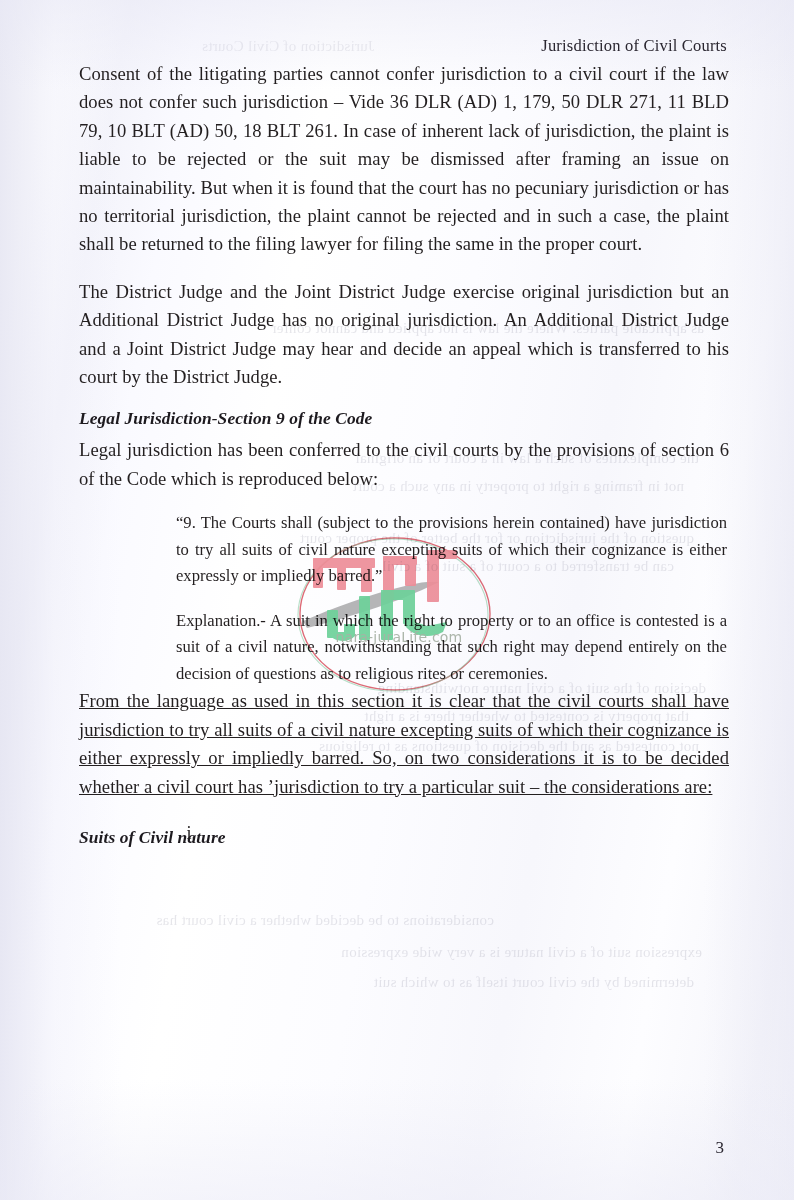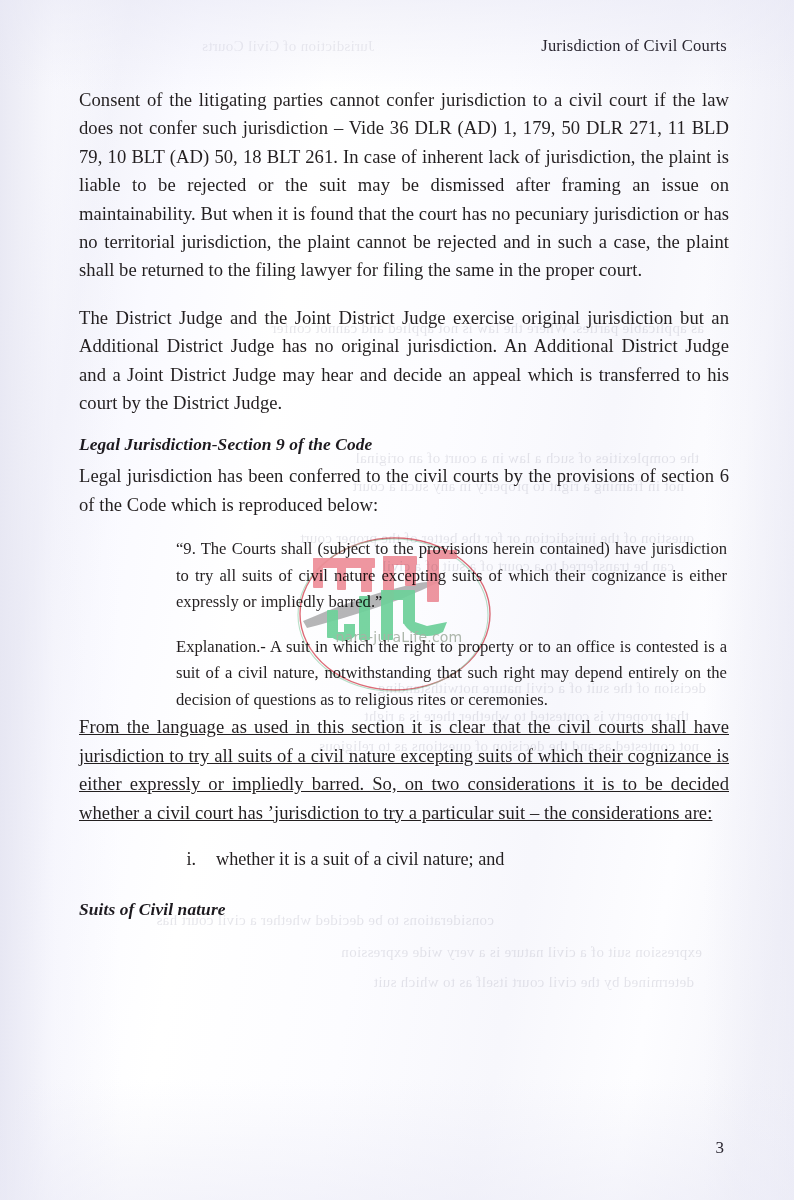--- a/index.html
+++ b/index.html
@@ -79,21 +79,21 @@
     position: absolute;
     font-size: 15px;
     white-space: nowrap;
     letter-spacing: 0.3px;
   }
 
   
   .content {
     position: absolute;
     left: 79px;
-    top: 86px;
+    top: 60px;
     width: 650px;
   }
 
   p.body-par {
     margin: 0 0 19px 0;
     font-size: 18.6px;
     line-height: 28.4px;
     text-align: justify;
     text-justify: inter-word;
     letter-spacing: 0.05px;
@@ -221,21 +221,21 @@
 
     <div class="quote-block">
       <p>“9. The Courts shall (subject to the provisions herein contained) have jurisdiction to try all suits of civil nature excepting suits of which their cognizance is either expressly or impliedly barred.”</p>
       <p>Explanation.- A suit in which the right to property or to an office is contested is a suit of a civil nature, notwithstanding that such right may depend entirely on the decision of questions as to religious rites or ceremonies.</p>
     </div>
 
     <p class="body-par post-list-par">From the language as used in this section it is clear that the civil courts shall have jurisdiction to try all suits of a civil nature excepting suits of which their cognizance is either expressly or impliedly barred. So, on two considerations it is to be decided whether a civil court has ʼjurisdiction to try a particular suit – the considerations are:</p>
 
     <ol class="considerations">
       <li>
-        <span class="roman">i.</span><span>whether it is a suit of a civil nature; and</span>
+        <span class="roman">i.</span>
       </li>
     </ol>
 
     <h3 class="section-head second">Suits of Civil nature</h3>
 
 
   </div>
 
   <div class="watermark">
     <svg viewBox="0 0 196 158" xmlns="http://www.w3.org/2000/svg" aria-hidden="true">

